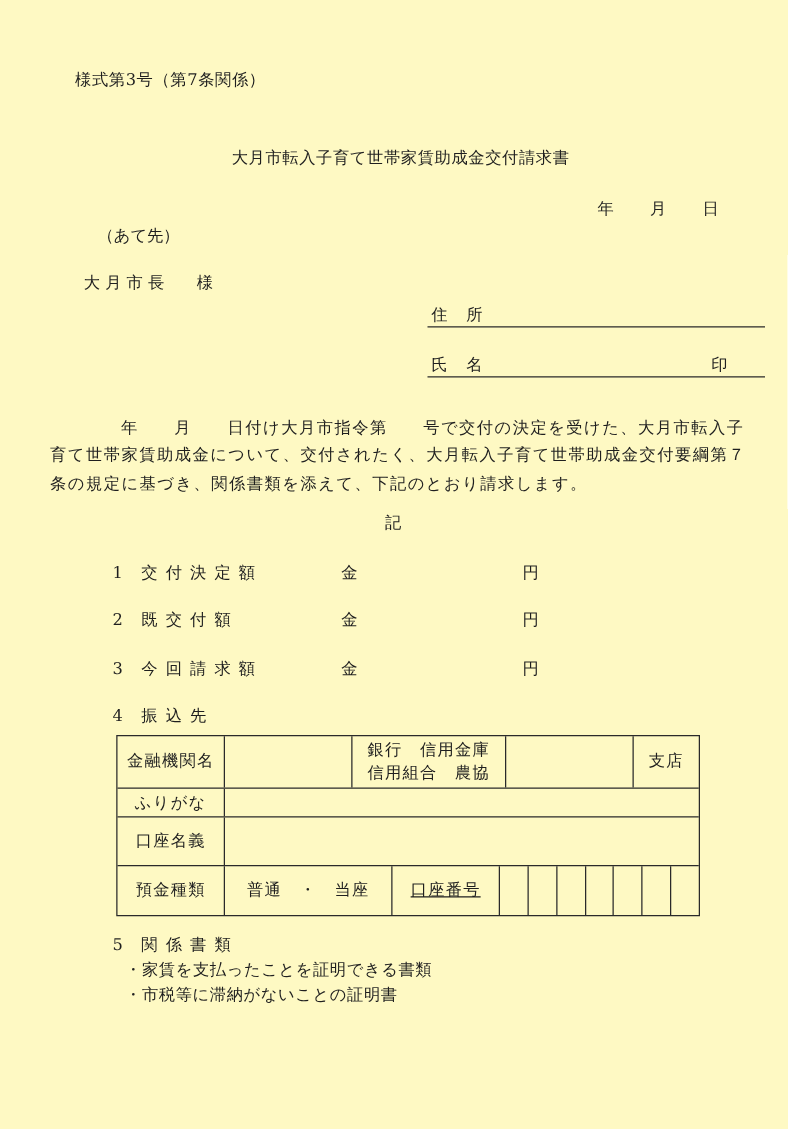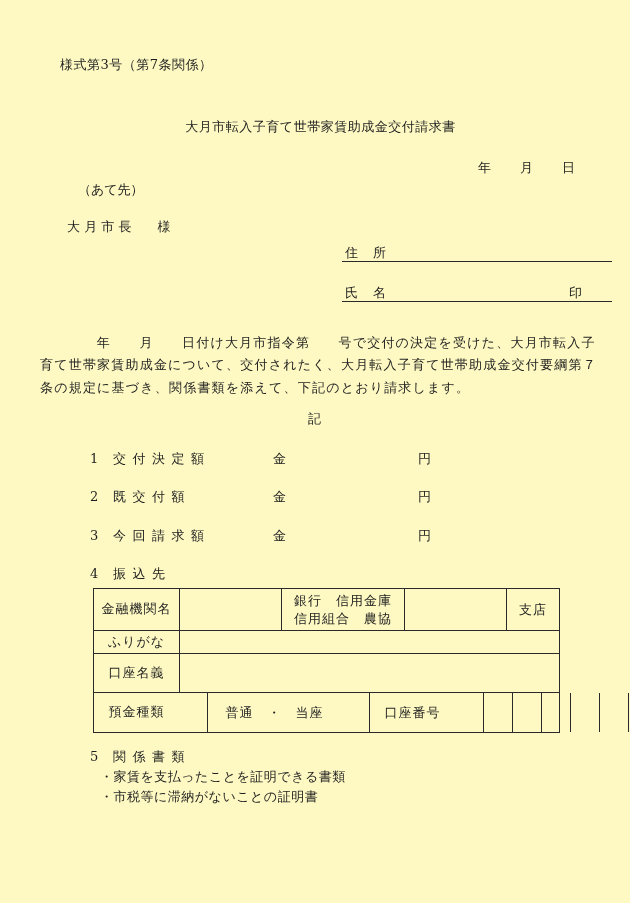--- a/index.html
+++ b/index.html
@@ -98,29 +98,29 @@
     align-items: center;
     justify-content: center;
     text-align: center;
     letter-spacing: 1px;
     white-space: pre;
   }
   .t-cell + .t-cell { border-left: 1px solid #2a2a2a; }
   .r1 { height: 41px; }
   .r2 { height: 23px; }
   .r3 { height: 39px; }
-  .r4 { height: 40px; gap: 28px; }
+  .r4 { height: 40px; }
   .c-label { width: 85px; flex: none; font-family: Liberation Mono, monospace; }
   .c-blank-1 { width: 102px; flex: none; }
   .c-types { width: 123px; flex: none; line-height: 18px; }
   .c-blank-2 { width: 102px; flex: none; }
   .c-branch { flex: 1; }
   .c-wide { flex: 1; }
   .c-deposit { width: 134px; flex: none; }
-  .c-acctnum { width: 86px; flex: none; }
+  .c-acctnum { width: 86px; flex: none; text-decoration: underline; }
   .c-digit { flex: 1; }
 
   .bullet {
     left: 100px;
     letter-spacing: 0.5px;
     white-space: pre;
   }
   .bullet-1 { top: 770px; }
   .bullet-2 { top: 790px; }
 </style>

